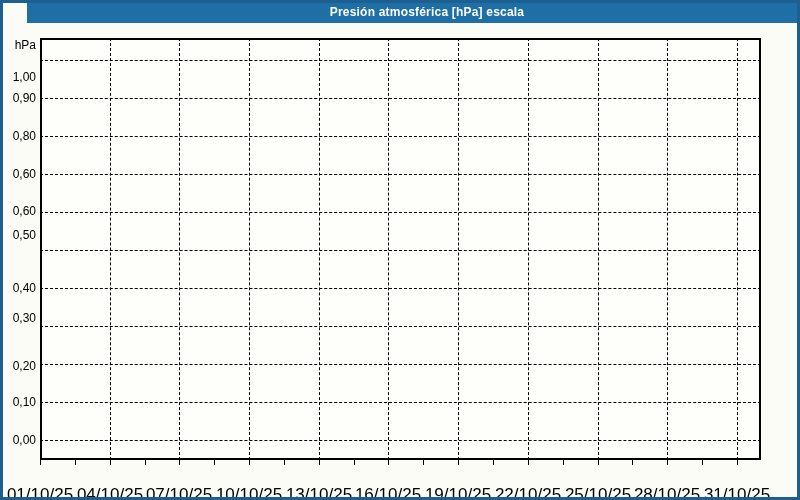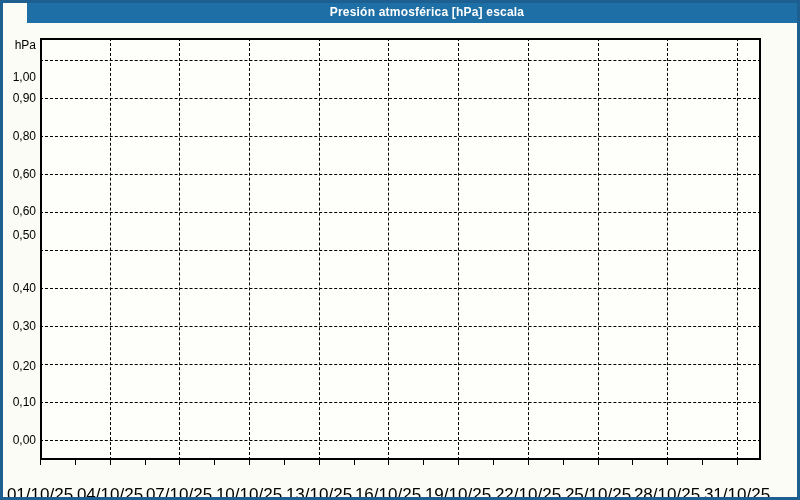--- a/index.html
+++ b/index.html
@@ -94,21 +94,21 @@
 
   <div class="yaxis-unit">hPa</div>
 
   <div class="ylabel" style="top:70px">1,00</div>
   <div class="ylabel" style="top:91px">0,90</div>
   <div class="ylabel" style="top:129px">0,80</div>
   <div class="ylabel" style="top:167px">0,60</div>
   <div class="ylabel" style="top:204px">0,60</div>
   <div class="ylabel" style="top:228px">0,50</div>
   <div class="ylabel" style="top:281px">0,40</div>
-  <div class="ylabel" style="top:319px">0,30</div>
+  <div class="ylabel" style="top:311px">0,30</div>
   <div class="ylabel" style="top:359px">0,20</div>
   <div class="ylabel" style="top:395px">0,10</div>
   <div class="ylabel" style="top:433px">0,00</div>
 
   <div class="plot">
     <div class="hgrid" style="top:22px"></div>
     <div class="hgrid" style="top:60px"></div>
     <div class="hgrid" style="top:98px"></div>
     <div class="hgrid" style="top:136px"></div>
     <div class="hgrid" style="top:174px"></div>

